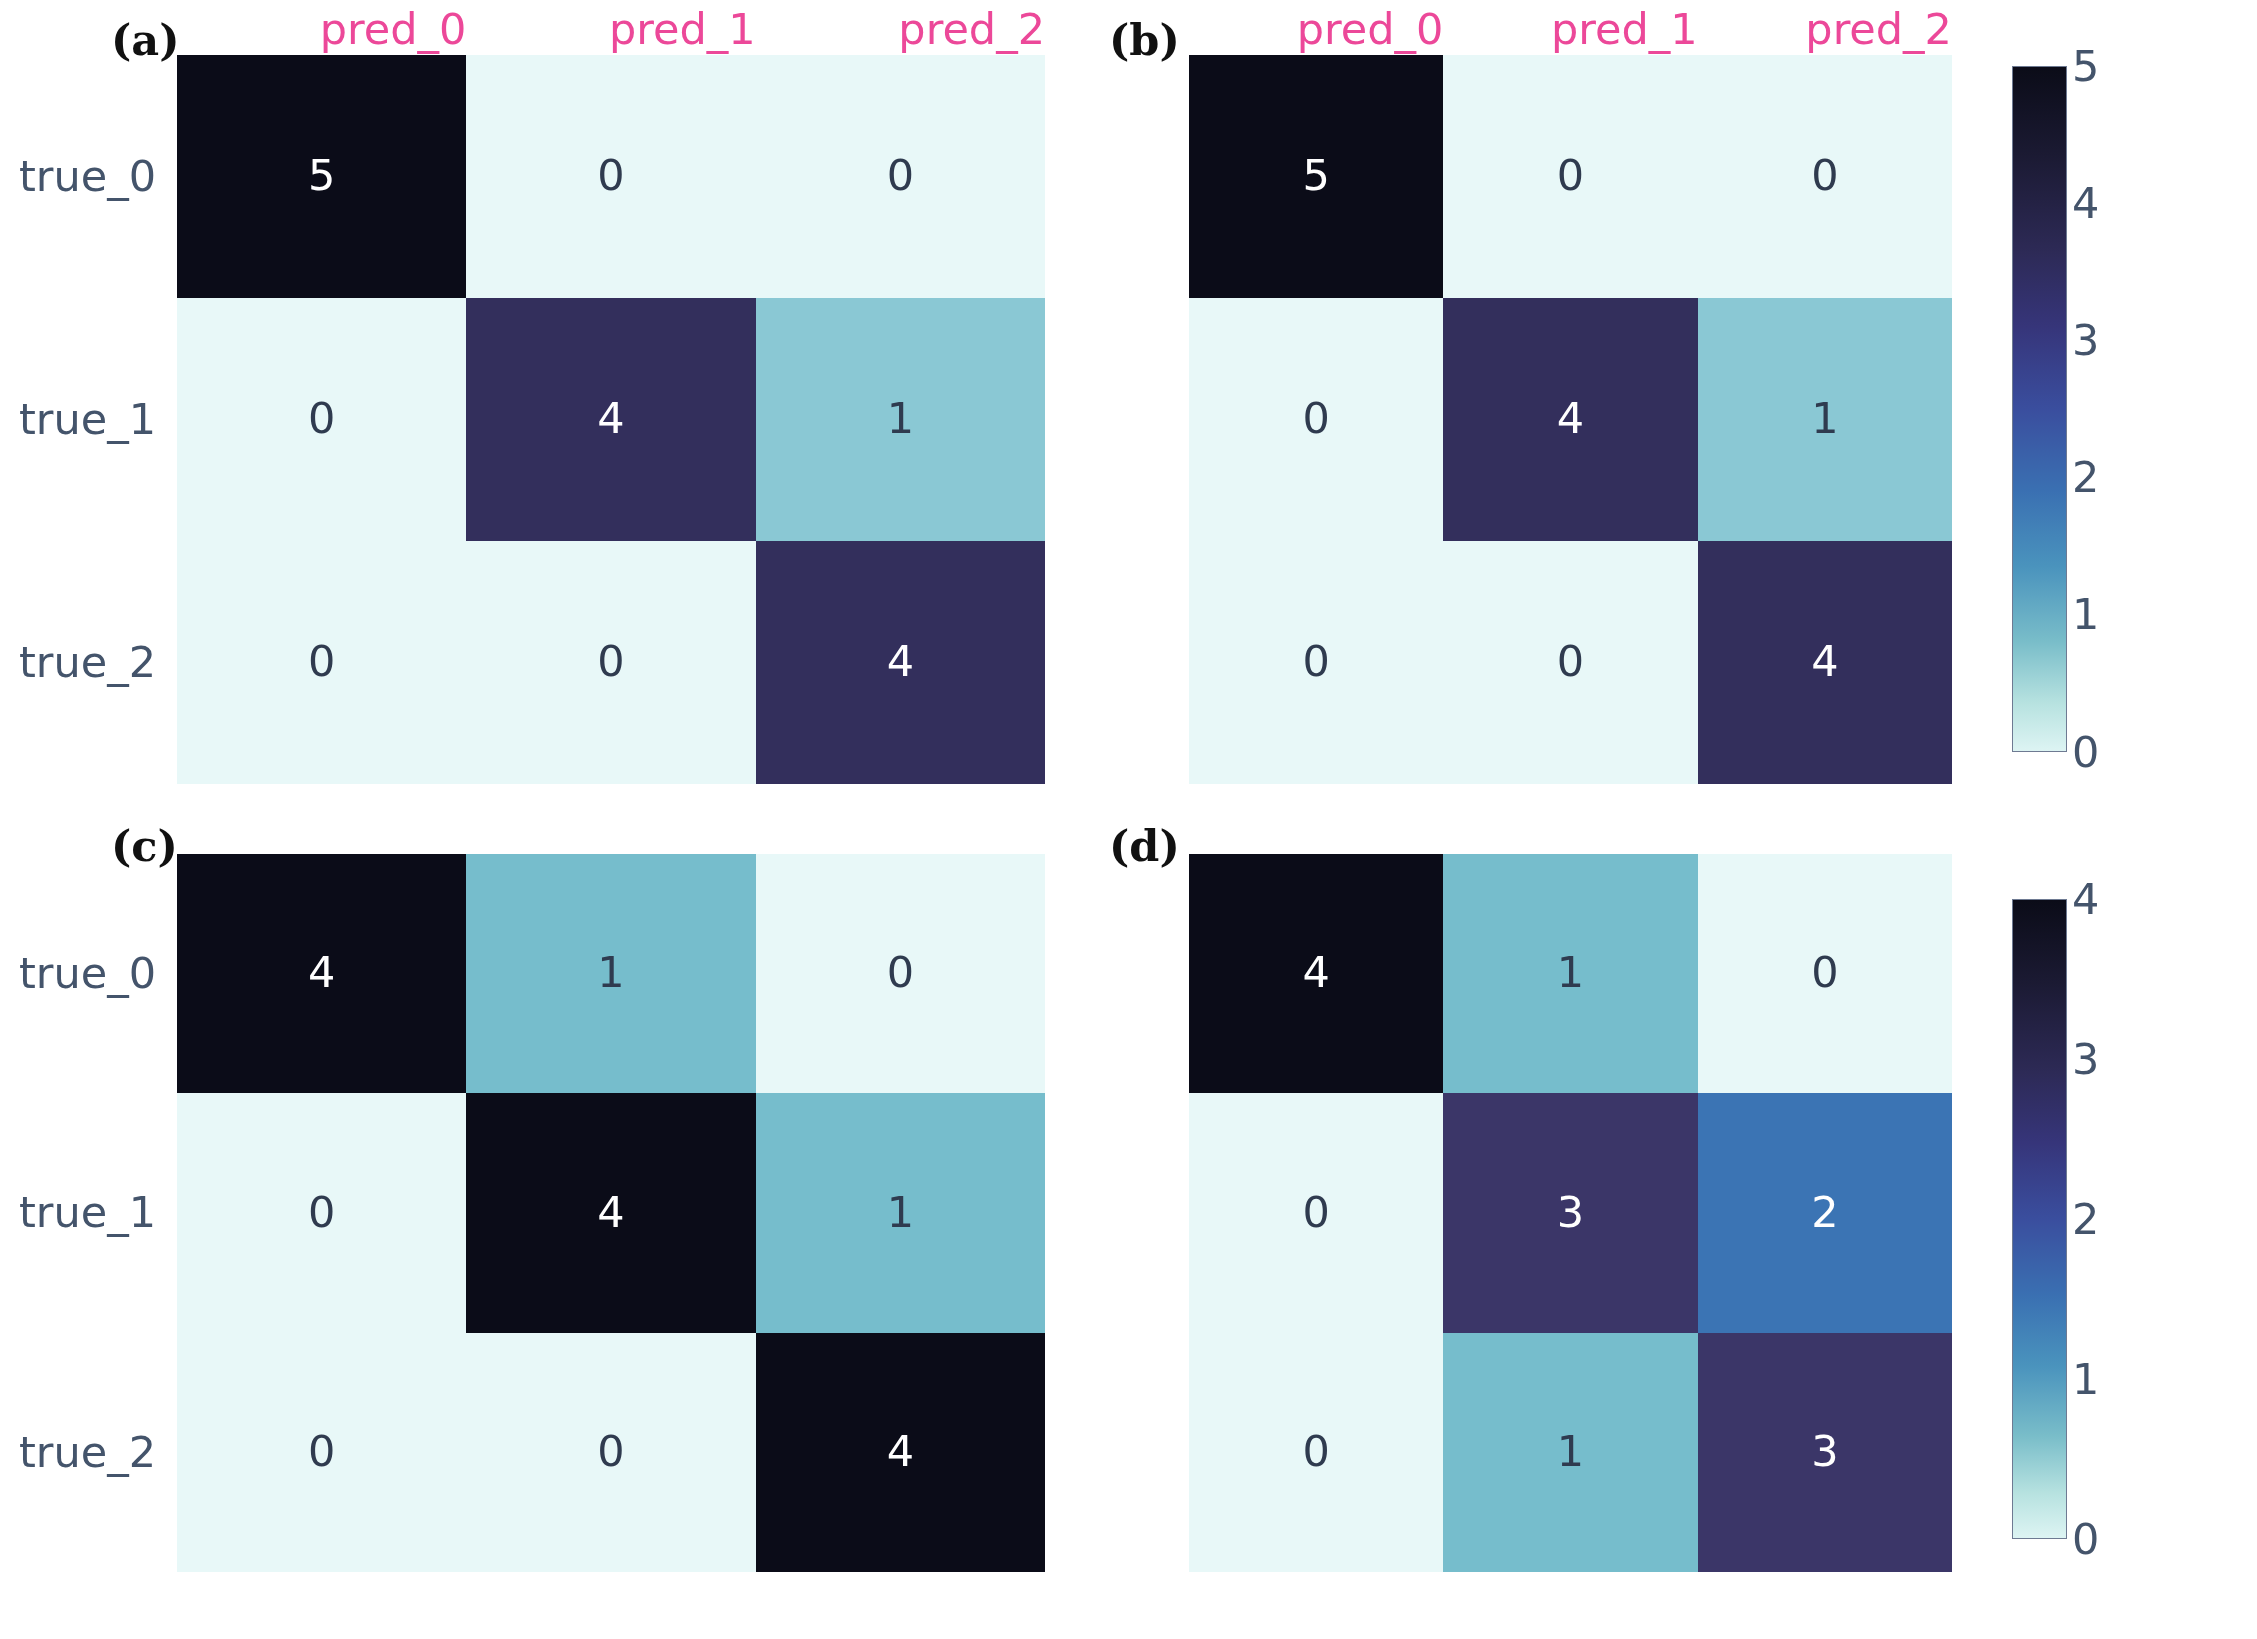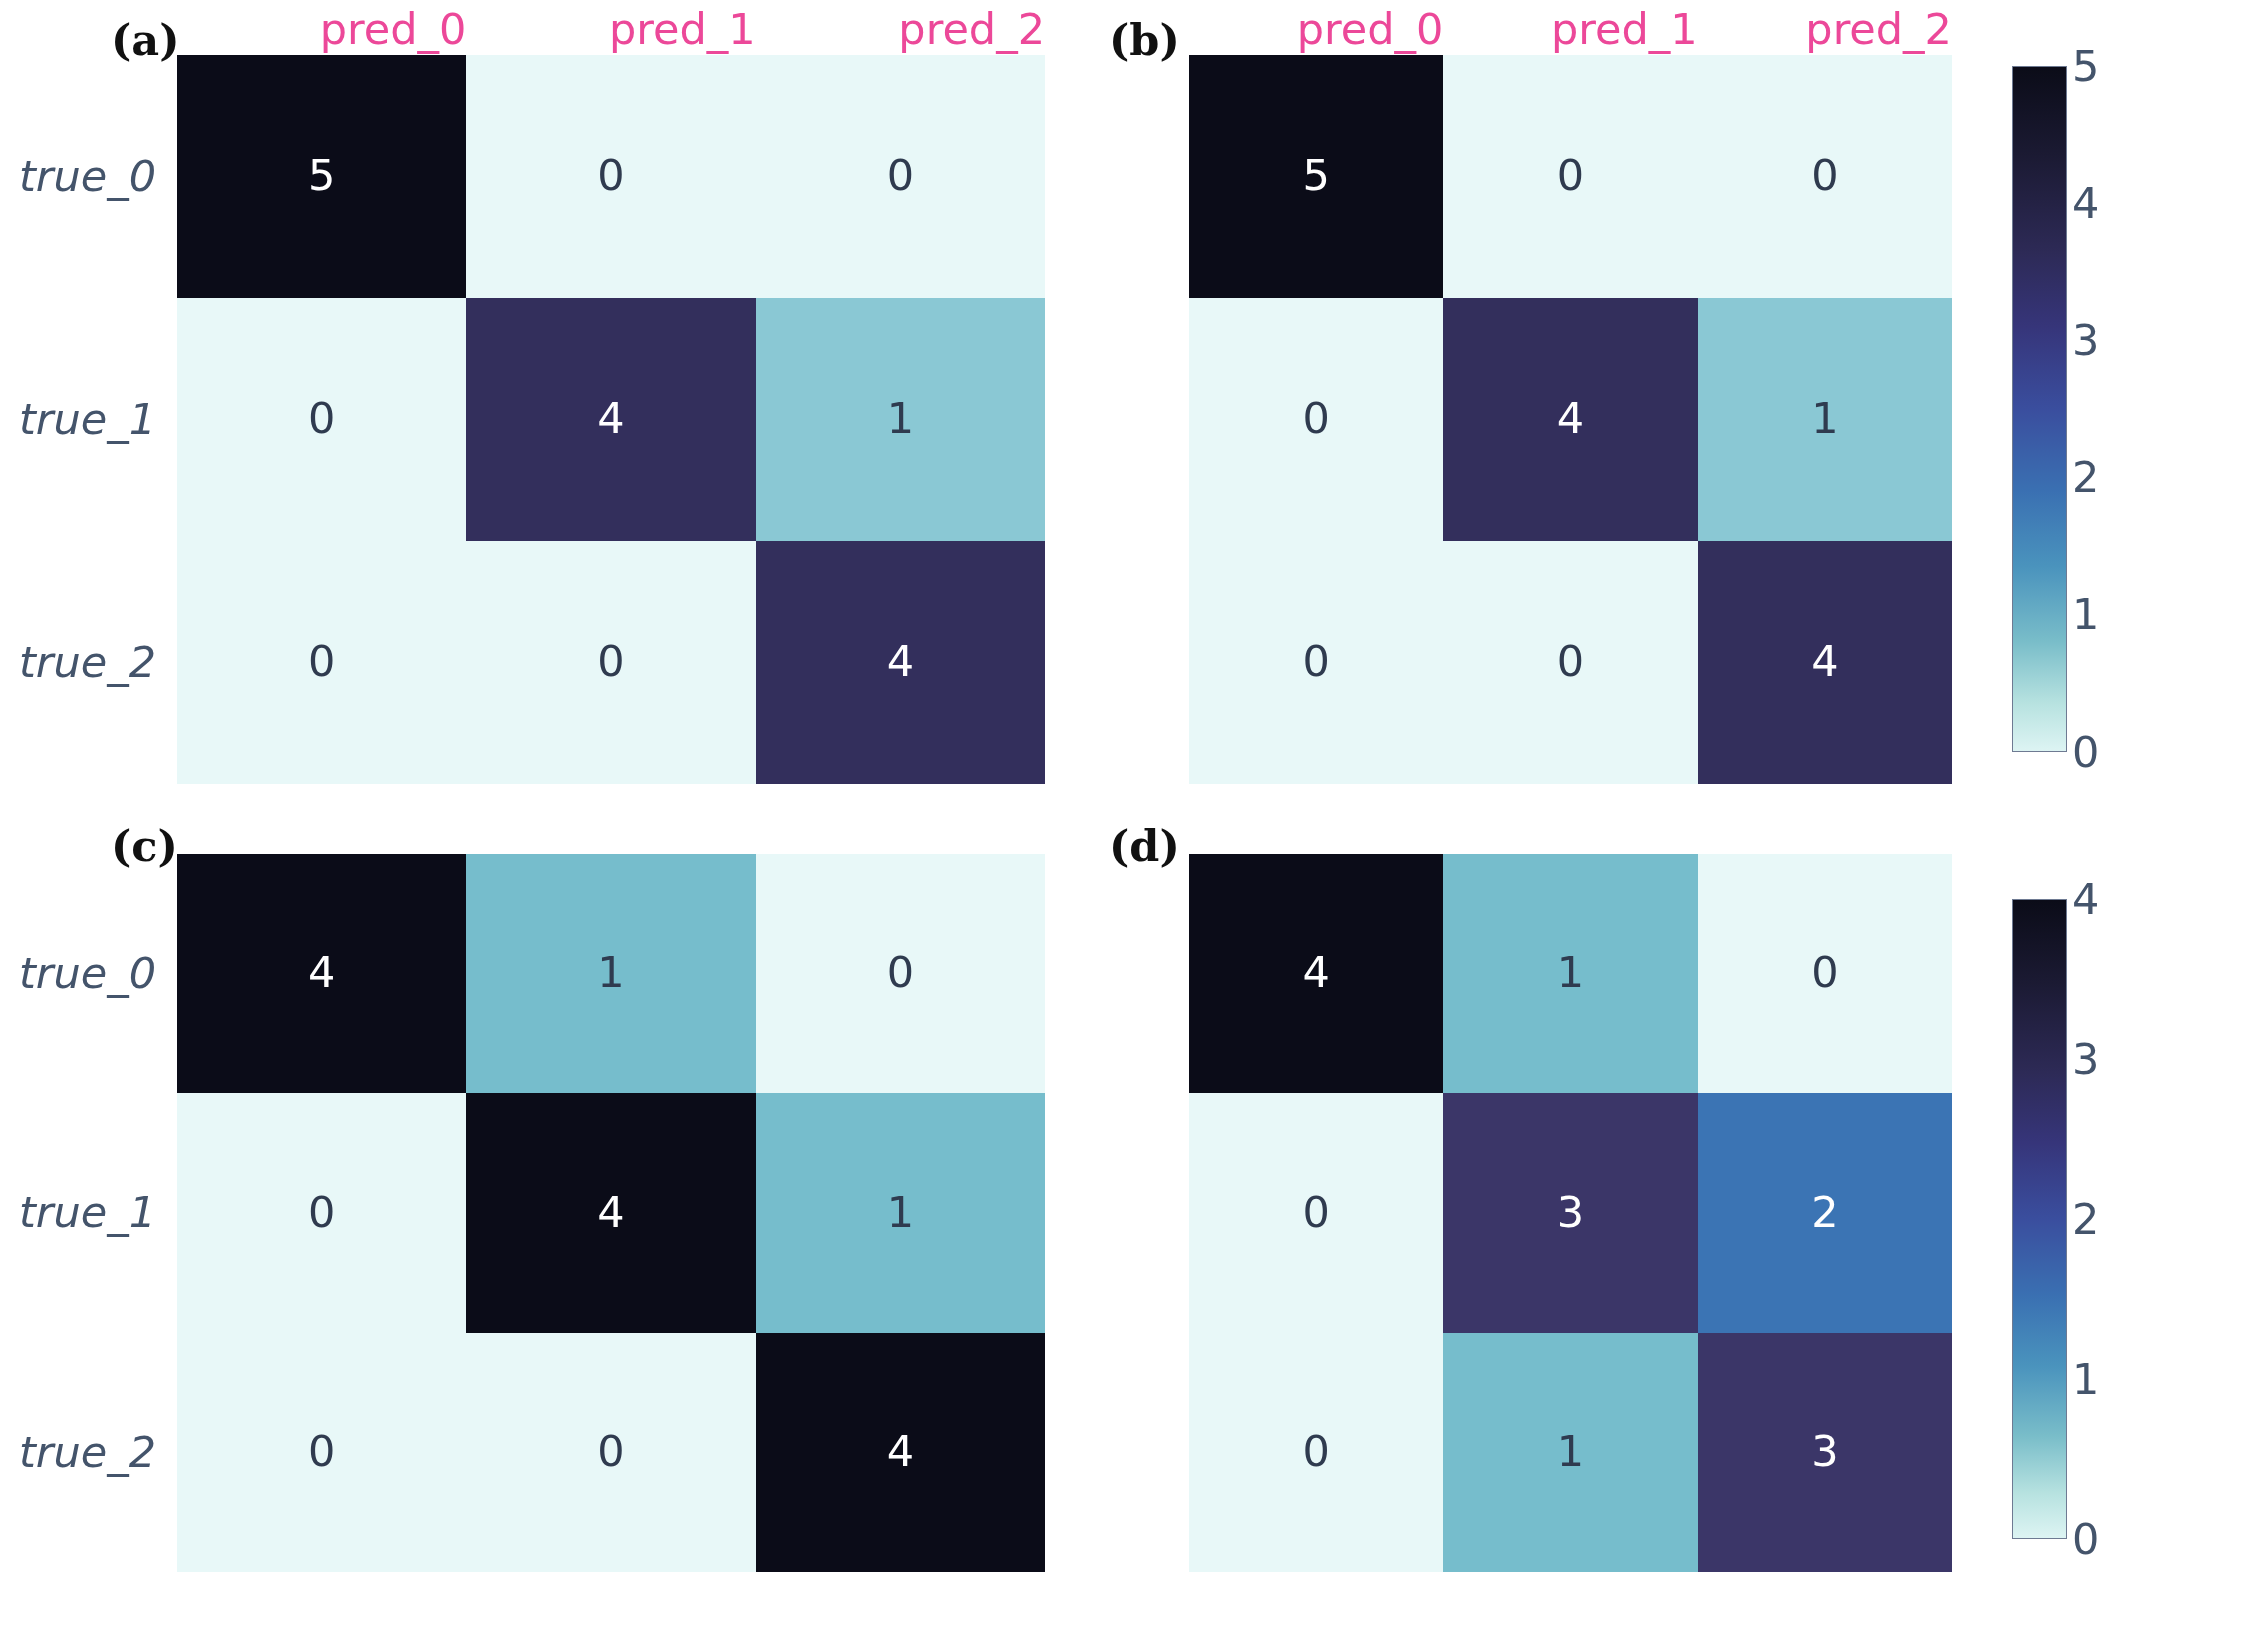--- a/index.html
+++ b/index.html
@@ -54,21 +54,20 @@
     text-align:right;
     font-size:43px;
     color:#ec4899;
     white-space:nowrap;
     line-height:1;
   }
   .row-labels{
     position:absolute;
     display:grid;
     grid-template-rows:repeat(3,1fr);
-    font-style:italic;
   }
   .row-label{
     display:flex;
     align-items:center;
     justify-content:flex-end;
     font-size:43px;
     color:#44546b;
     white-space:nowrap;
     padding-right:21px;
     line-height:1;

